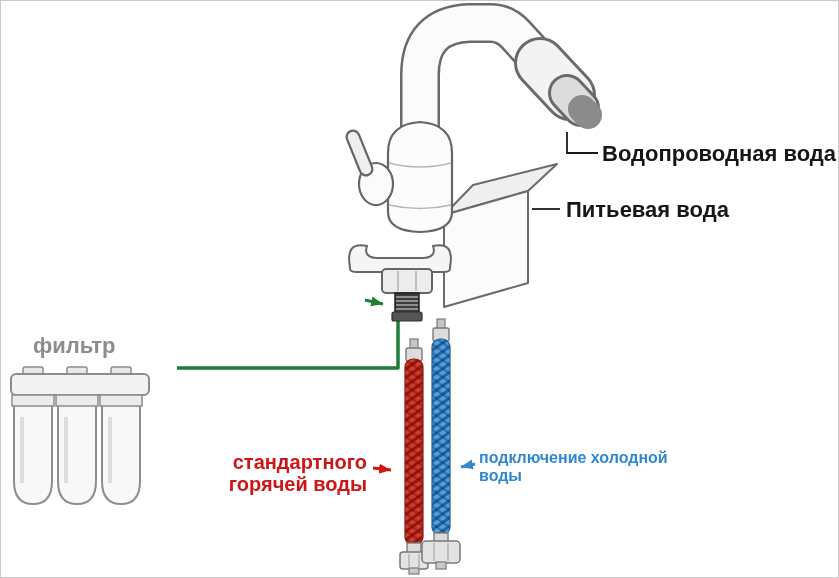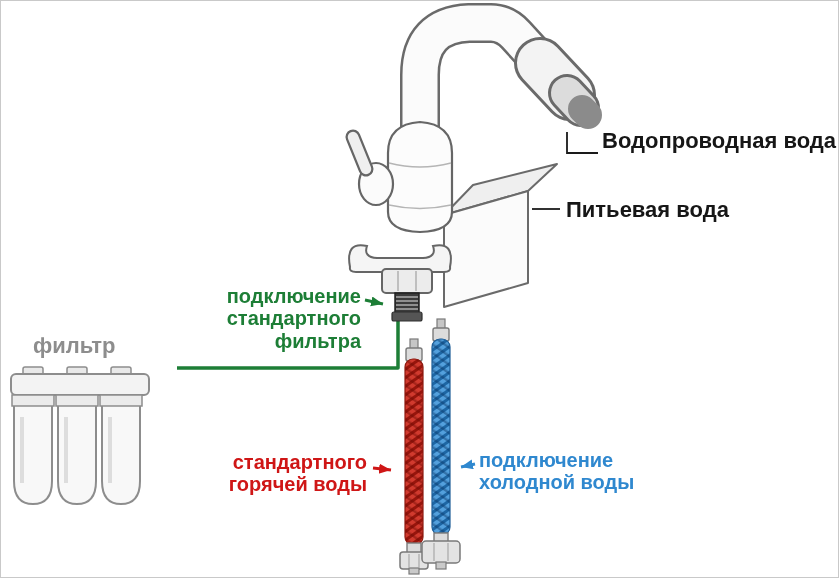--- a/index.html
+++ b/index.html
@@ -8,26 +8,26 @@
     width: 839px;
     height: 578px;
     background: #ffffff;
     border: 1px solid #c9c9c9;
     box-sizing: border-box;
     overflow: hidden;
     font-family: "Liberation Sans", sans-serif;
   }
   .diagram-svg { position: absolute; left: 0; top: 0; }
   .lbl { position: absolute; font-weight: bold; }
-  .lbl-tap        { left: 601px; top: 127px; width: 235px; font-size: 22px; line-height: 1.18; color: var(--c-black, #161616); }
+  .lbl-tap        { left: 601px; top: 140px; width: 235px; font-size: 22px; line-height: 1.18; color: var(--c-black, #161616); }
   .lbl-drink      { left: 565px; top: 196px; width: 250px; font-size: 22px; color: var(--c-black, #161616); }
   .lbl-filterconn { left: 158px; top: 284px; width: 202px; font-size: 20px; line-height: 1.12; color: var(--c-green, #1d7e36); text-align: right; }
   .lbl-filter     { left: 32px;  top: 332px; font-size: 22px; color: var(--c-gray, #8d8d8d); }
   .lbl-hot        { left: 164px; top: 450px; width: 202px; font-size: 20px; line-height: 1.12; color: var(--c-red, #cf1616); text-align: right; }
-  .lbl-cold       { left: 478px; top: 448px; width: 215px; font-size: 20px; line-height: 1.12; color: var(--c-blue, #2f88cf); }
+  .lbl-cold       { left: 478px; top: 448px; width: 215px; font-size: 16px; line-height: 1.12; color: var(--c-blue, #2f88cf); }
 </style>
 </head>
 <body>
 
 <div class="page">
 
   <svg class="diagram-svg" width="839" height="578" viewBox="0 0 839 578">
     <defs>
       <pattern id="braidRed" width="7" height="7" patternUnits="userSpaceOnUse" patternTransform="rotate(55)">
         <rect width="7" height="7" fill="#d13a2e"></rect>
@@ -148,18 +148,17 @@
     <polyline points="566,131 566,152 597,152" fill="none" stroke="#1a1a1a" stroke-width="1.8"></polyline>
     <line x1="531" y1="208" x2="559" y2="208" stroke="#1a1a1a" stroke-width="1.8"></line>
 
     <line x1="364" y1="299" x2="382" y2="303" style="stroke:var(--c-green, #1d7e36)" stroke-width="3" marker-end="url(#arrGreen)"></line>
     <line x1="372" y1="467" x2="390" y2="469" style="stroke:var(--c-red, #cf1616)" stroke-width="3" marker-end="url(#arrRed)"></line>
     <line x1="474" y1="463" x2="460" y2="466" style="stroke:var(--c-blue, #2f88cf)" stroke-width="3" marker-end="url(#arrBlue)"></line>
   </svg>
 
   <div class="lbl lbl-tap">Водопроводная вода</div>
   <div class="lbl lbl-drink">Питьевая вода</div>
-  <div class="lbl lbl-filterconn">подключение стандартного фильтра</div>
   <div class="lbl lbl-filter">фильтр</div>
   <div class="lbl lbl-hot">стандартного горячей воды</div>
   <div class="lbl lbl-cold">подключение холодной воды</div>
 
 </div>
 
 </body></html>

